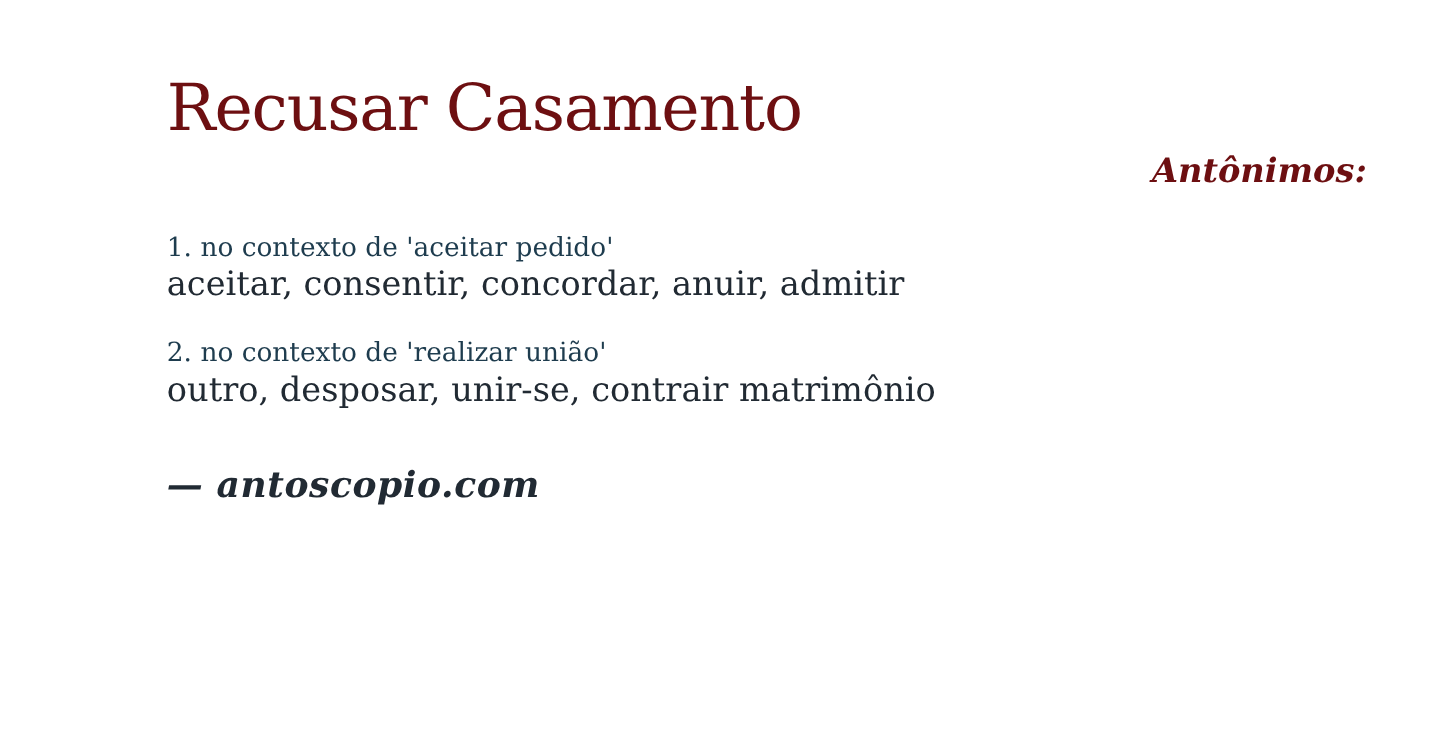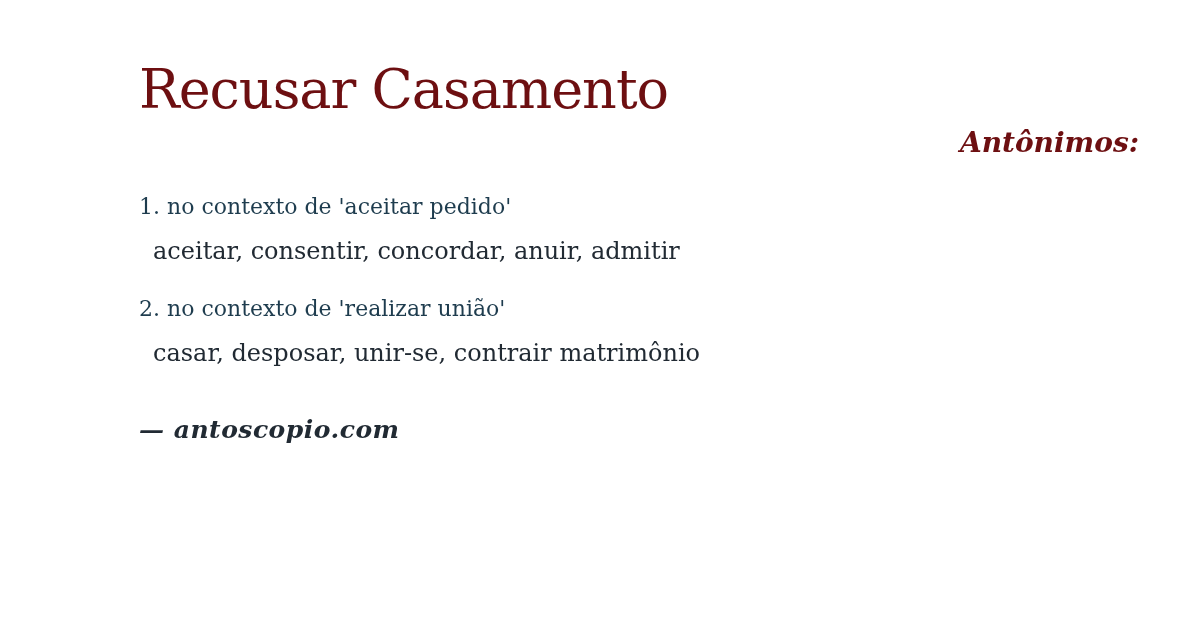--- a/index.html
+++ b/index.html
@@ -43,33 +43,33 @@
   .section.first {
     margin-top: 37px;
   }
   .context-label {
     font-size: 22px;
     line-height: 24px;
     color: #1e3c4e;
     margin: 0;
   }
   .antonyms-list {
-    font-size: 24px;
+    font-size: 28px;
     line-height: 36px;
     color: #212a33;
-    margin: 14px;
+    margin: 0;
   }
   .more-contexts {
     font-size: 20px;
     line-height: 24px;
     color: #1e3c4e;
     margin: 28px 0 0 0;
   }
   .attribution {
-    font-size: 25px;
+    font-size: 30px;
     font-style: italic;
     font-weight: 700;
     color: #212a33;
     margin: 45px 0 0 0;
     line-height: 1.1;
     letter-spacing: 0.5px;
   }
 </style>
 </head>
 <body>
@@ -80,20 +80,20 @@
 
   <h2 class="subtitle">Antônimos:</h2>
 
   <div class="section first">
     <p class="context-label">1. no contexto de 'aceitar pedido'</p>
     <p class="antonyms-list">aceitar, consentir, concordar, anuir, admitir</p>
   </div>
 
   <div class="section">
     <p class="context-label">2. no contexto de 'realizar união'</p>
-    <p class="antonyms-list">casar, desposar, unir-se, contrair matrimônio</p>
+    <p class="antonyms-list">outro, desposar, unir-se, contrair matrimônio</p>
   </div>
 
 
 
   <p class="attribution">— antoscopio.com</p>
 
 </div>
 
 </body></html>

